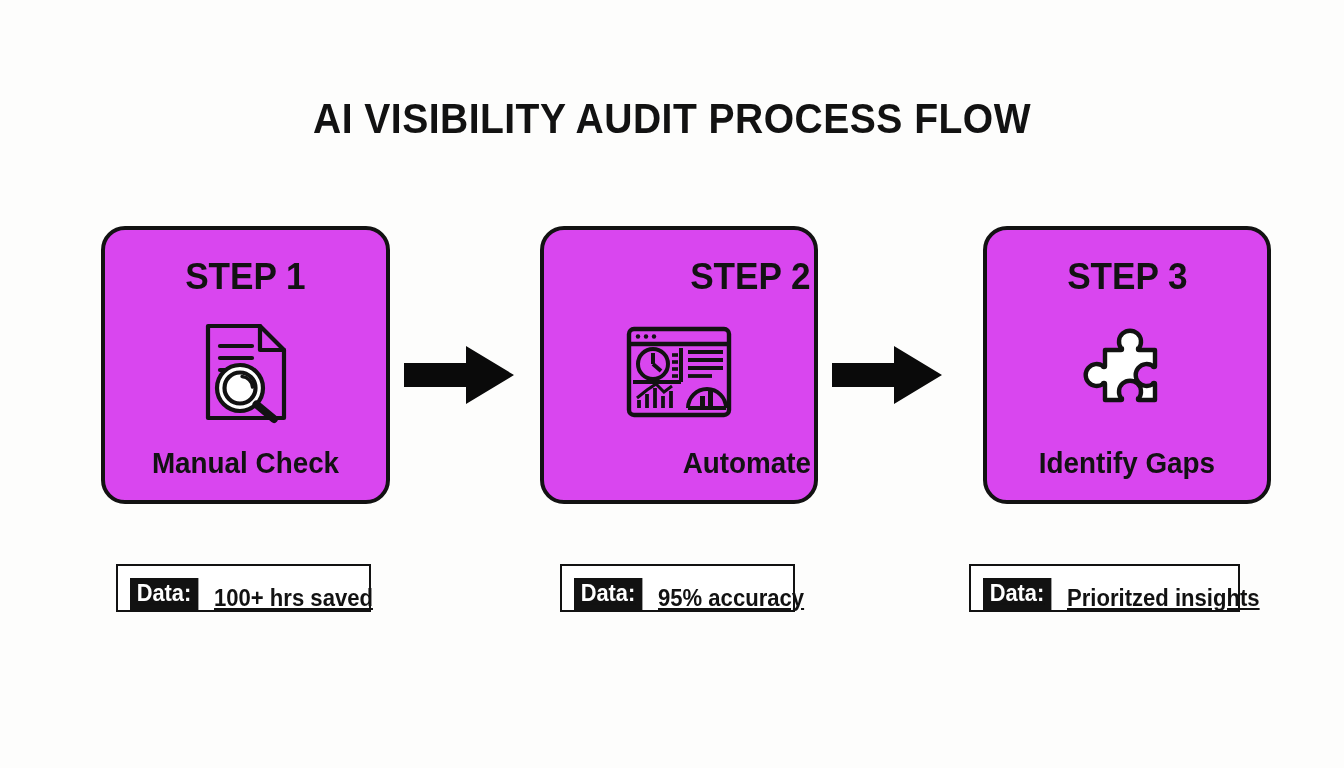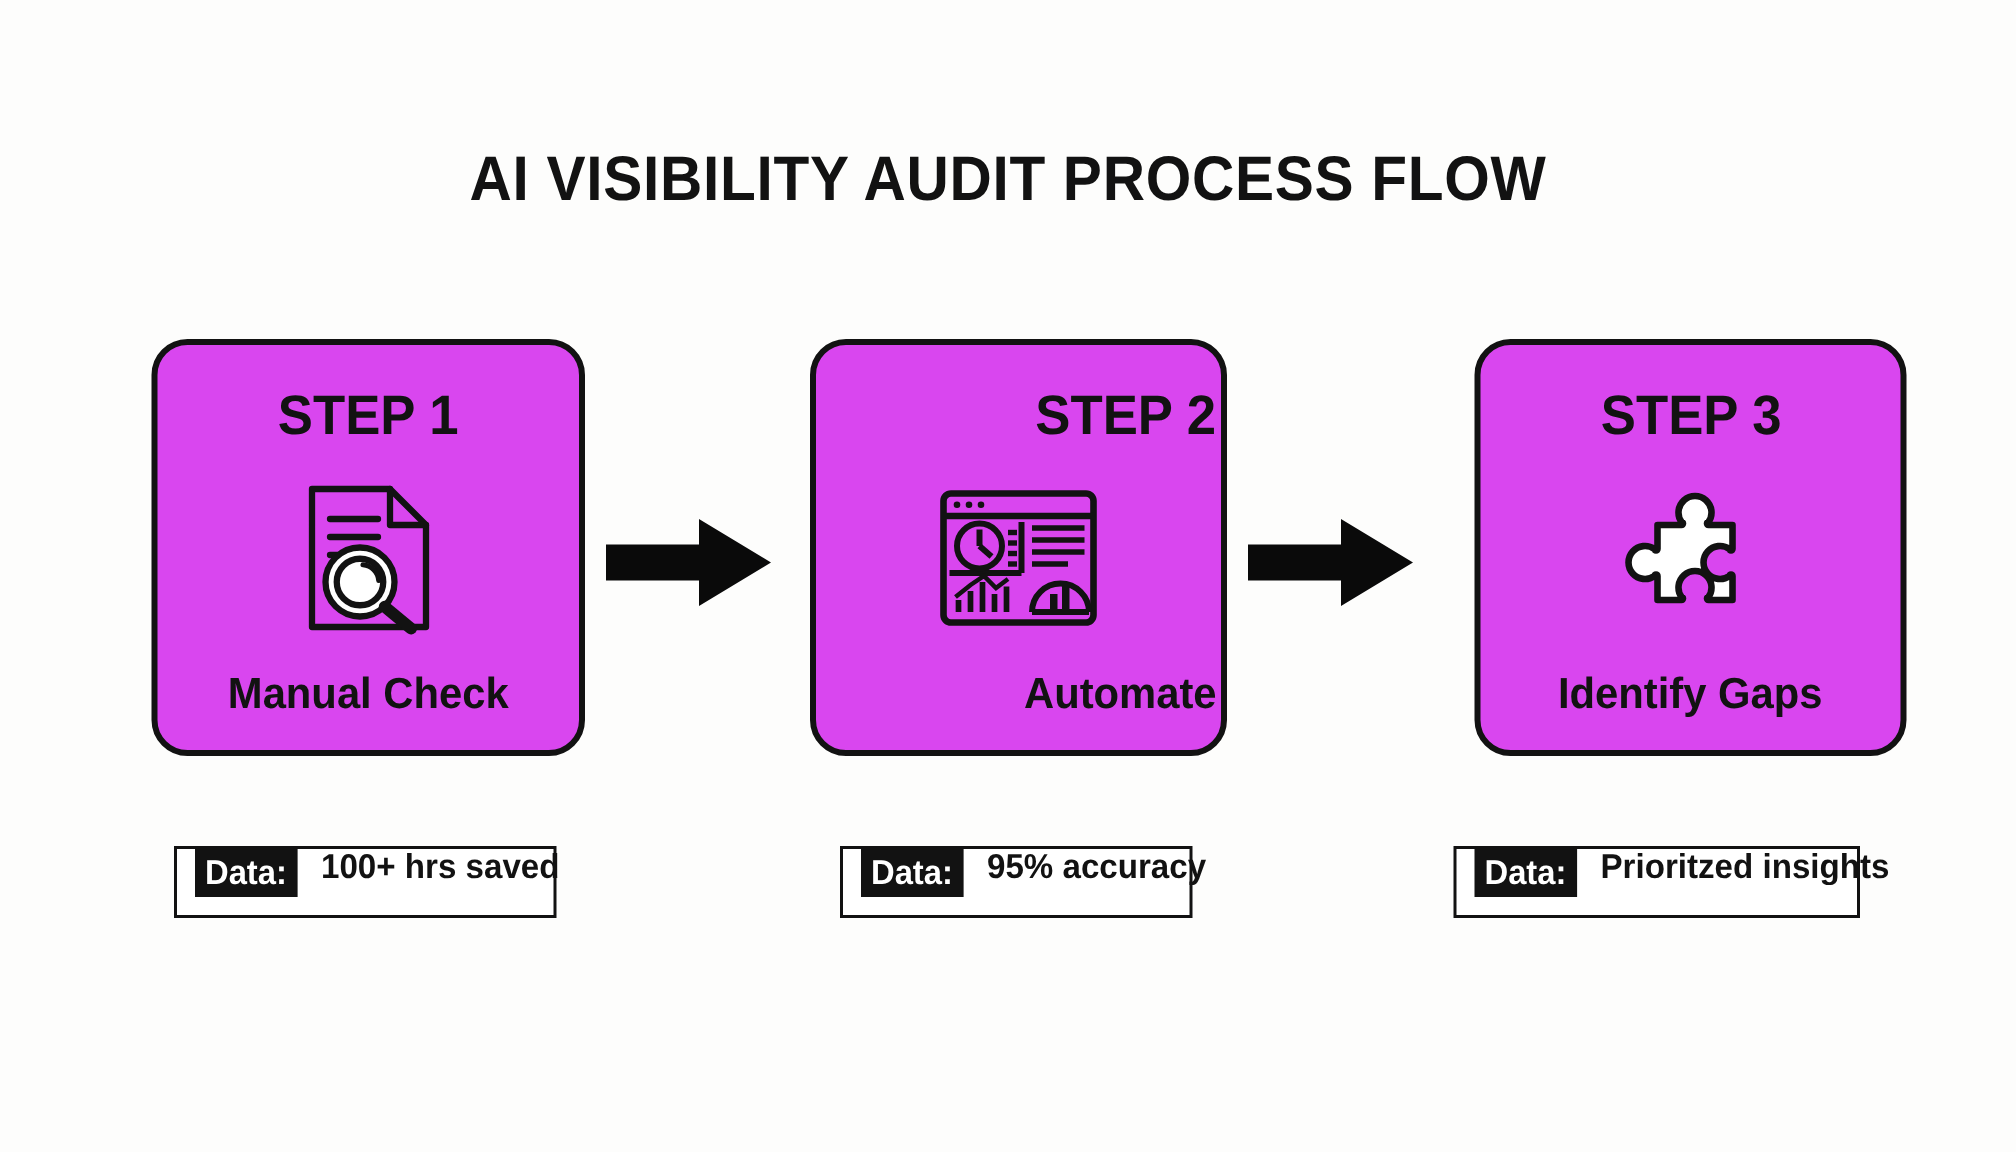--- a/index.html
+++ b/index.html
@@ -91,22 +91,23 @@
   #arrow-2 { left: 832px; top: 346px; width: 110px; height: 58px; }
 
   
   .data-badge {
     position: absolute;
     box-sizing: border-box;
     border: 2px solid #121212;
     background: #ffffff;
     height: 48px;
     display: flex;
-    align-items: flex-start;
+    align-items: flex-end;
     padding: 0 12px;
+    text-decoration: underline;
   }
   #badge-1 { left: 116px; top: 564px; width: 255px; }
   #badge-2 { left: 560px; top: 564px; width: 235px; }
   #badge-3 { left: 969px; top: 564px; width: 271px; }
 
   .badge-chip {
     background: #121212;
     color: #ffffff;
     font-size: 23px;
     font-weight: 700;

